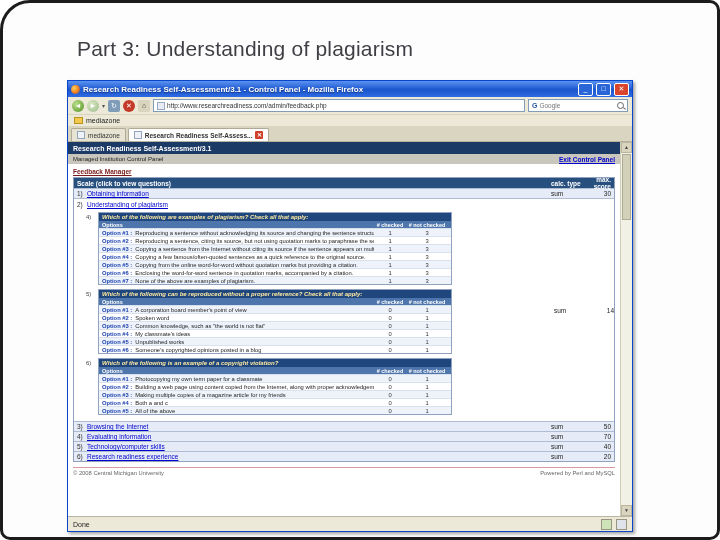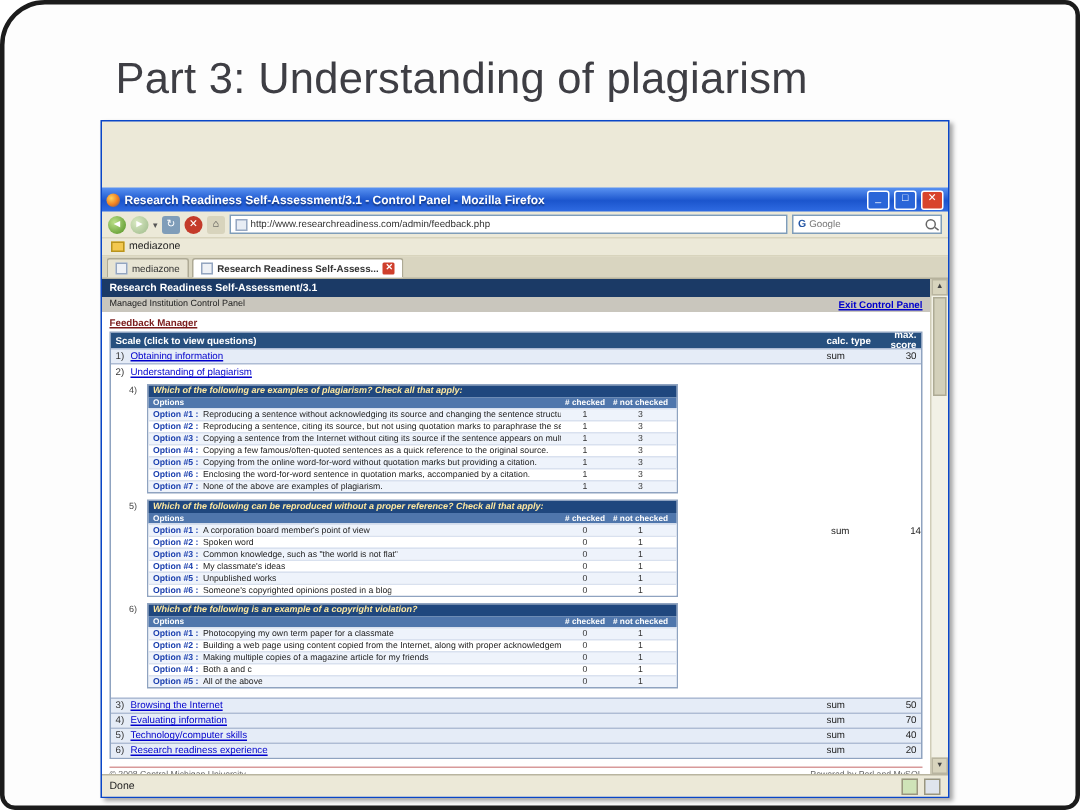--- a/index.html
+++ b/index.html
@@ -1,25 +1,25 @@
 <!DOCTYPE html>
 <html><head>
 <meta charset="utf-8">
 <style>
   html,body{margin:0;padding:0;width:720px;height:540px;background:#fff;overflow:hidden;
     font-family:"Liberation Sans",sans-serif;}
   .slide{position:absolute;inset:0;box-sizing:border-box;background:#fdfdfd;
     border:3px solid #1c1c1c;border-radius:30px 10px 10px 10px;}
-  .slide-title{position:absolute;left:74px;top:34px;font-size:29px;color:#3e3e44;letter-spacing:.2px;}
+  .slide-title{position:absolute;left:74px;top:34px;font-size:21px;color:#3e3e44;letter-spacing:.2px;}
 
   
   .window{position:absolute;left:64px;top:77px;width:566px;height:452px;background:#ece9d8;
     border:1px solid #0a46c8;box-shadow:2px 2px 3px rgba(0,0,0,.35);display:flex;flex-direction:column;box-sizing:border-box;}
   .titlebar{height:16px;background:linear-gradient(180deg,#5a93f2 0%,#1b55cd 55%,#2f6be2 100%);
-    display:flex;align-items:center;gap:3px;padding:0 3px;flex:0 0 auto;margin-top:44px;}
+    display:flex;align-items:center;gap:3px;padding:0 3px;flex:0 0 auto;}
   .ff-icon{width:9px;height:9px;border-radius:50%;flex:0 0 auto;
     background:radial-gradient(circle at 35% 35%,#ffd35c 0%,#f07c1e 55%,#2456a5 100%);}
   .titlebar .t{color:#fff;font-weight:bold;font-size:8px;flex:1;white-space:nowrap;overflow:hidden;
     text-shadow:0 1px 1px rgba(0,0,0,.4);}
   .winbtn{width:13px;height:11px;border:1px solid #fff;border-radius:2px;font-size:7px;line-height:9px;
     text-align:center;color:#fff;flex:0 0 auto;}
   .btn-min,.btn-max{background:#2a65d8;}
   .btn-close{background:#d8442c;}
 
   .menubar{height:12px;display:flex;align-items:center;gap:9px;padding:0 6px;font-size:7.5px;color:#111;

